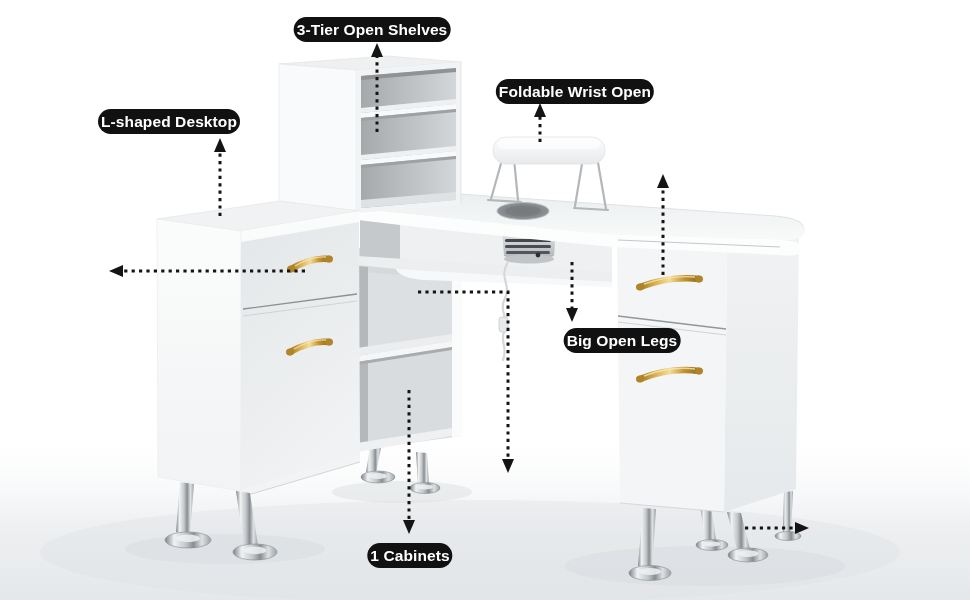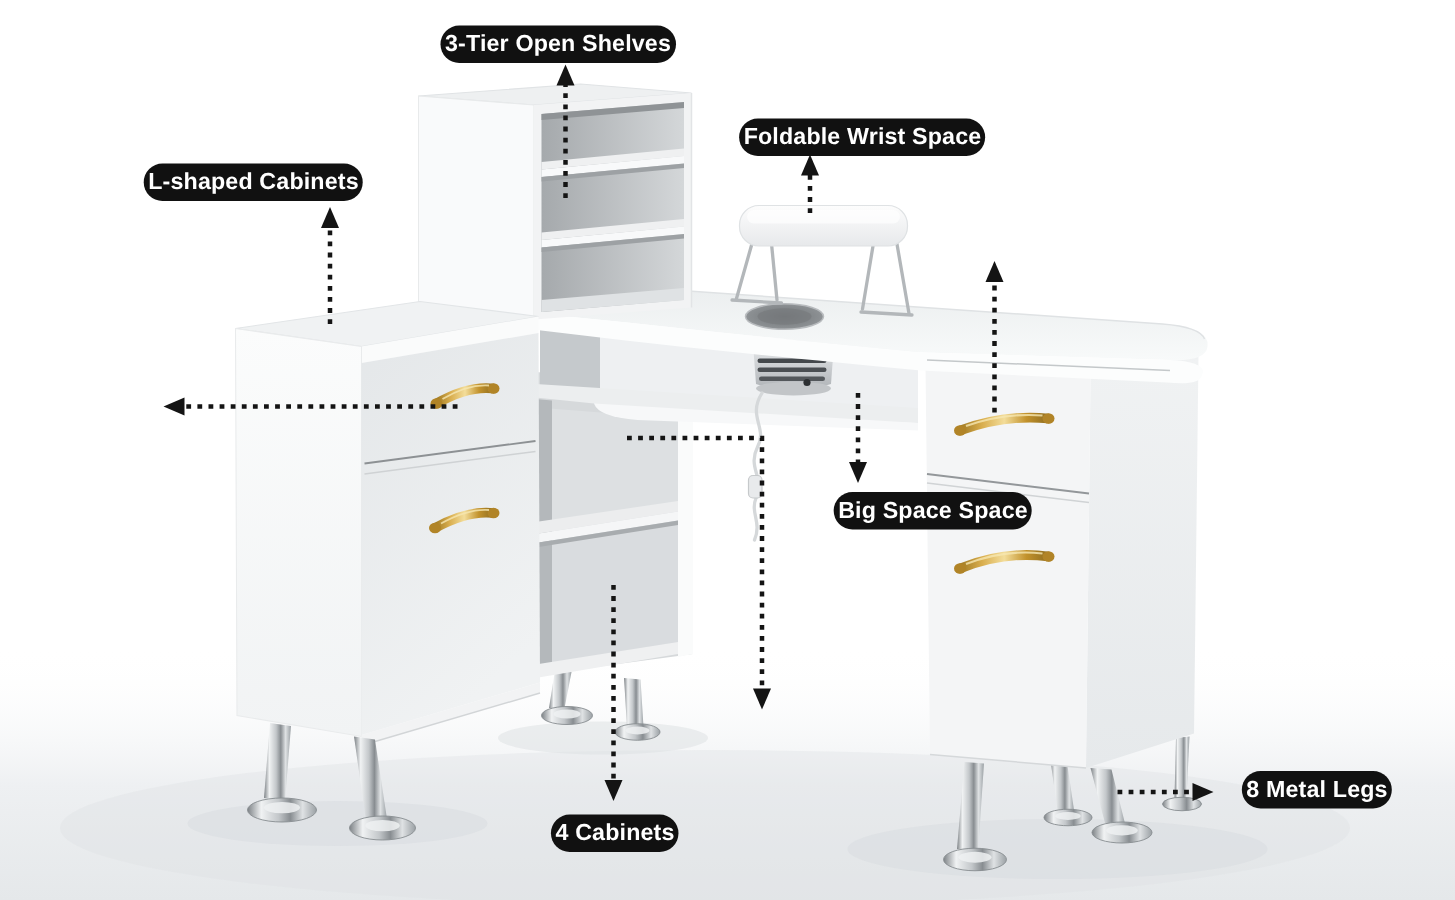--- a/index.html
+++ b/index.html
@@ -249,19 +249,18 @@
     <polygon points="663,174 657,188 669,188"></polygon>
     <polygon points="109,271 123,265 123,277"></polygon>
     <polygon points="572,322 566,308 578,308"></polygon>
     <polygon points="508,473 502,459 514,459"></polygon>
     <polygon points="409,534 403,520 415,520"></polygon>
     <polygon points="809,528 795,522 795,534"></polygon>
   </g>
 </svg>
 
 <div class="pill" style="left:372px;top:17px">3-Tier Open Shelves</div>
-<div class="pill" style="left:575px;top:79px">Foldable Wrist Space</div>
-<div class="pill" style="left:169px;top:109px">L-shaped Cabinets</div>
-<div class="pill" style="left:622px;top:328px">Big Space Space</div>
-<div class="pill" style="left:410px;top:543px">4 Cabinets</div>
-<div class="pill" style="left:878px;top:514px">8 Metal Legs</div>
+<div class="pill" style="left:575px;top:79px">Foldable Wrist Open</div>
+<div class="pill" style="left:169px;top:109px">L-shaped Desktop</div>
+<div class="pill" style="left:622px;top:328px">Big Open Legs</div>
+<div class="pill" style="left:410px;top:543px">1 Cabinets</div>
 
 </div>
 
 </body></html>

